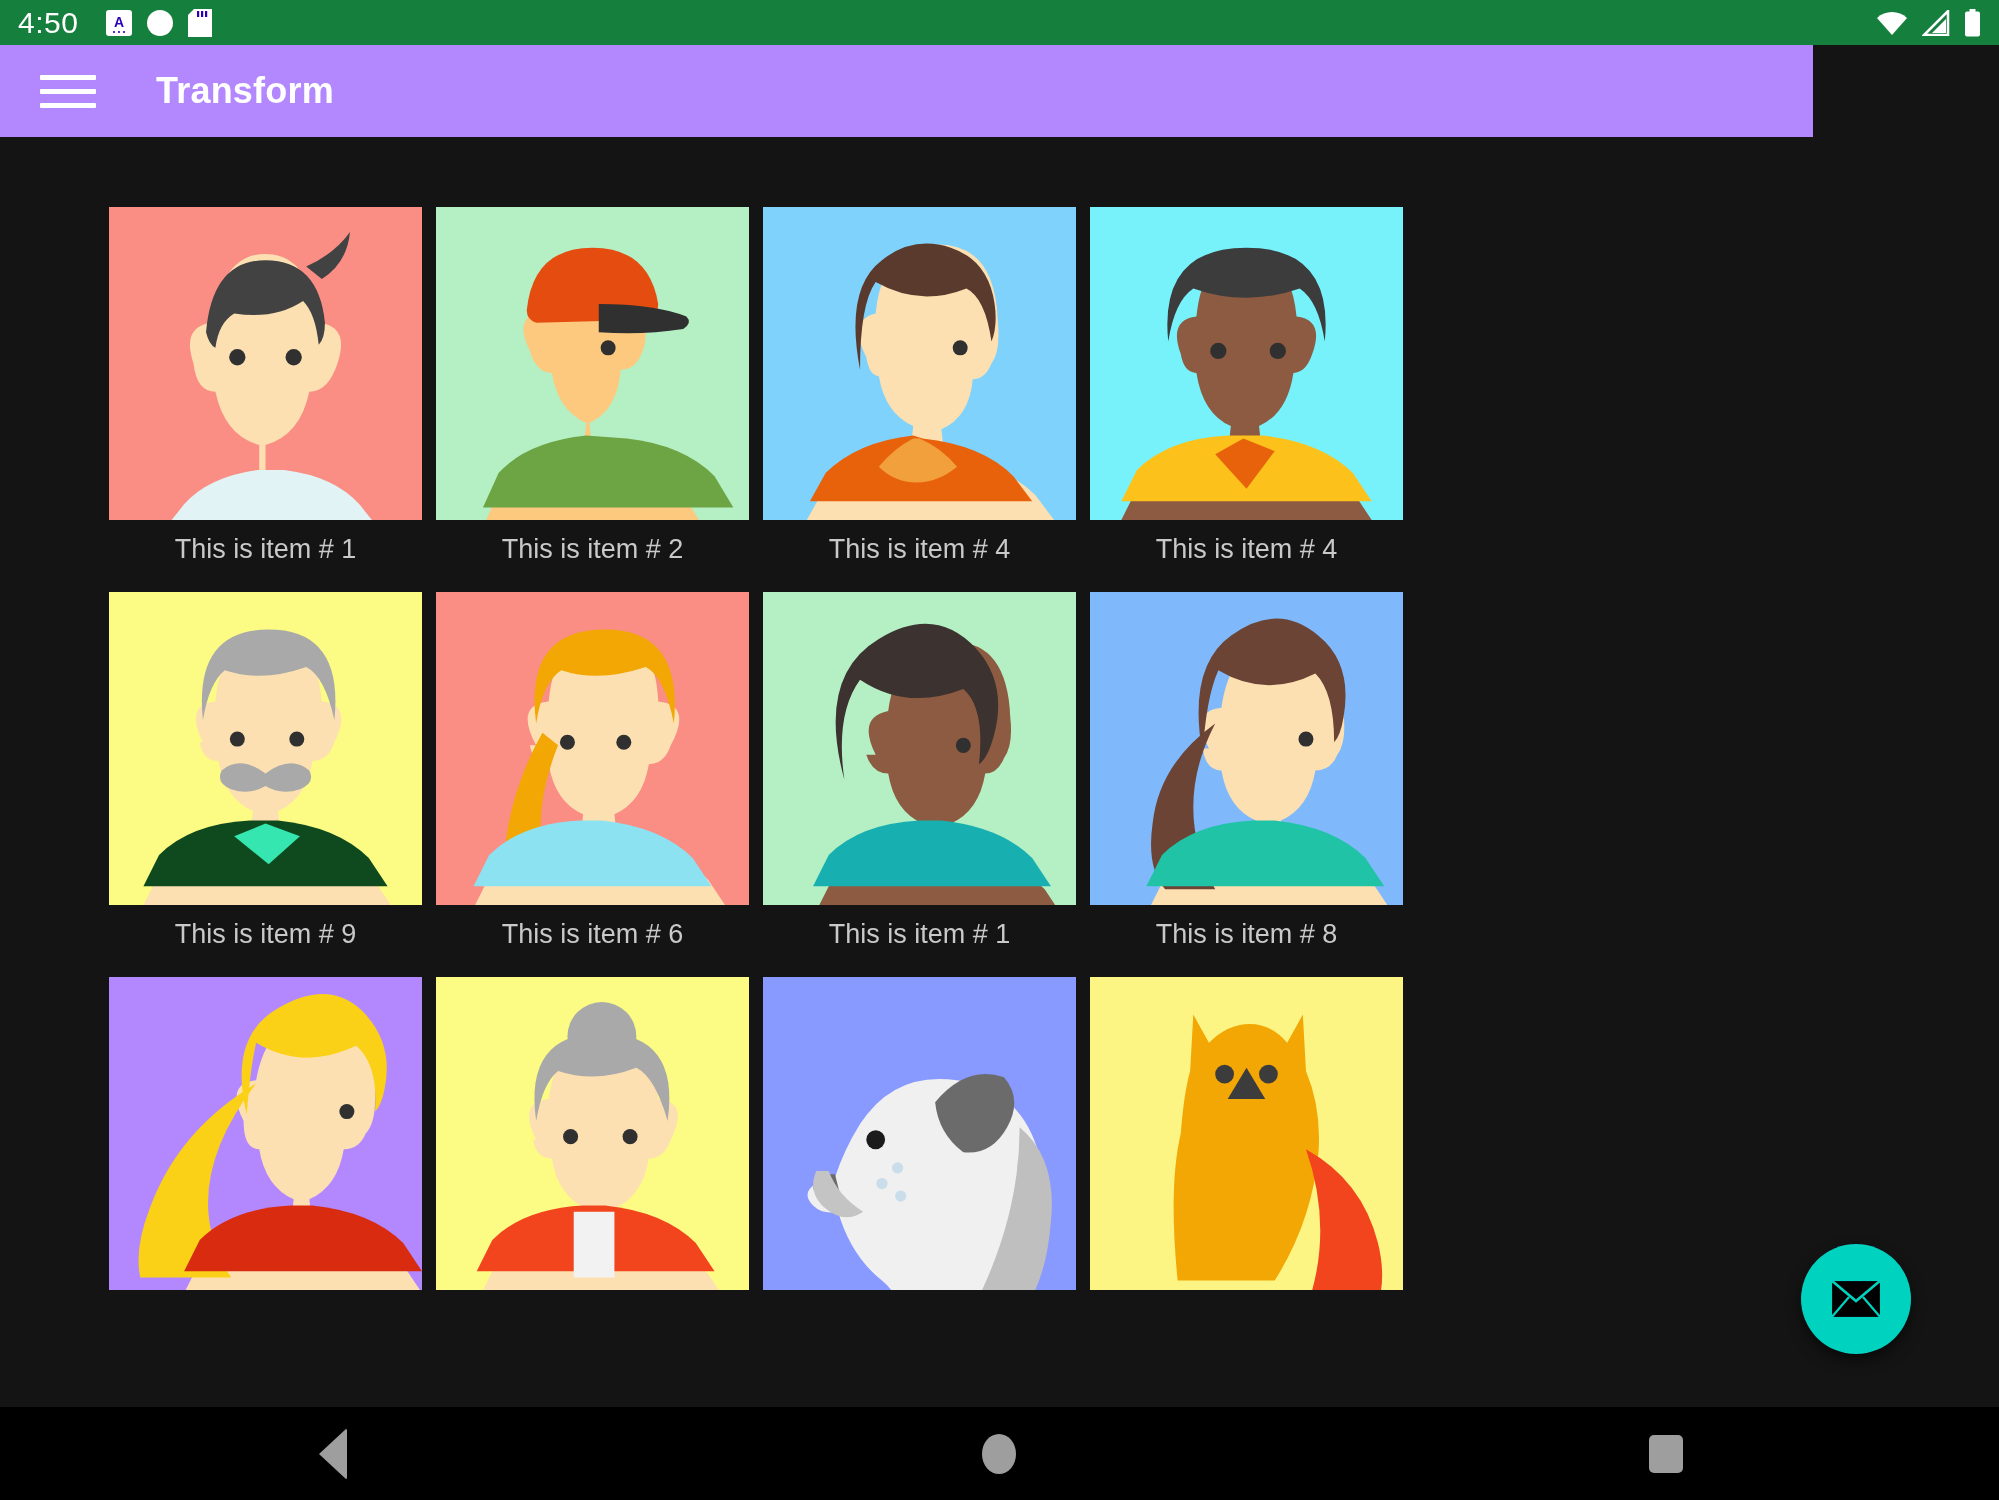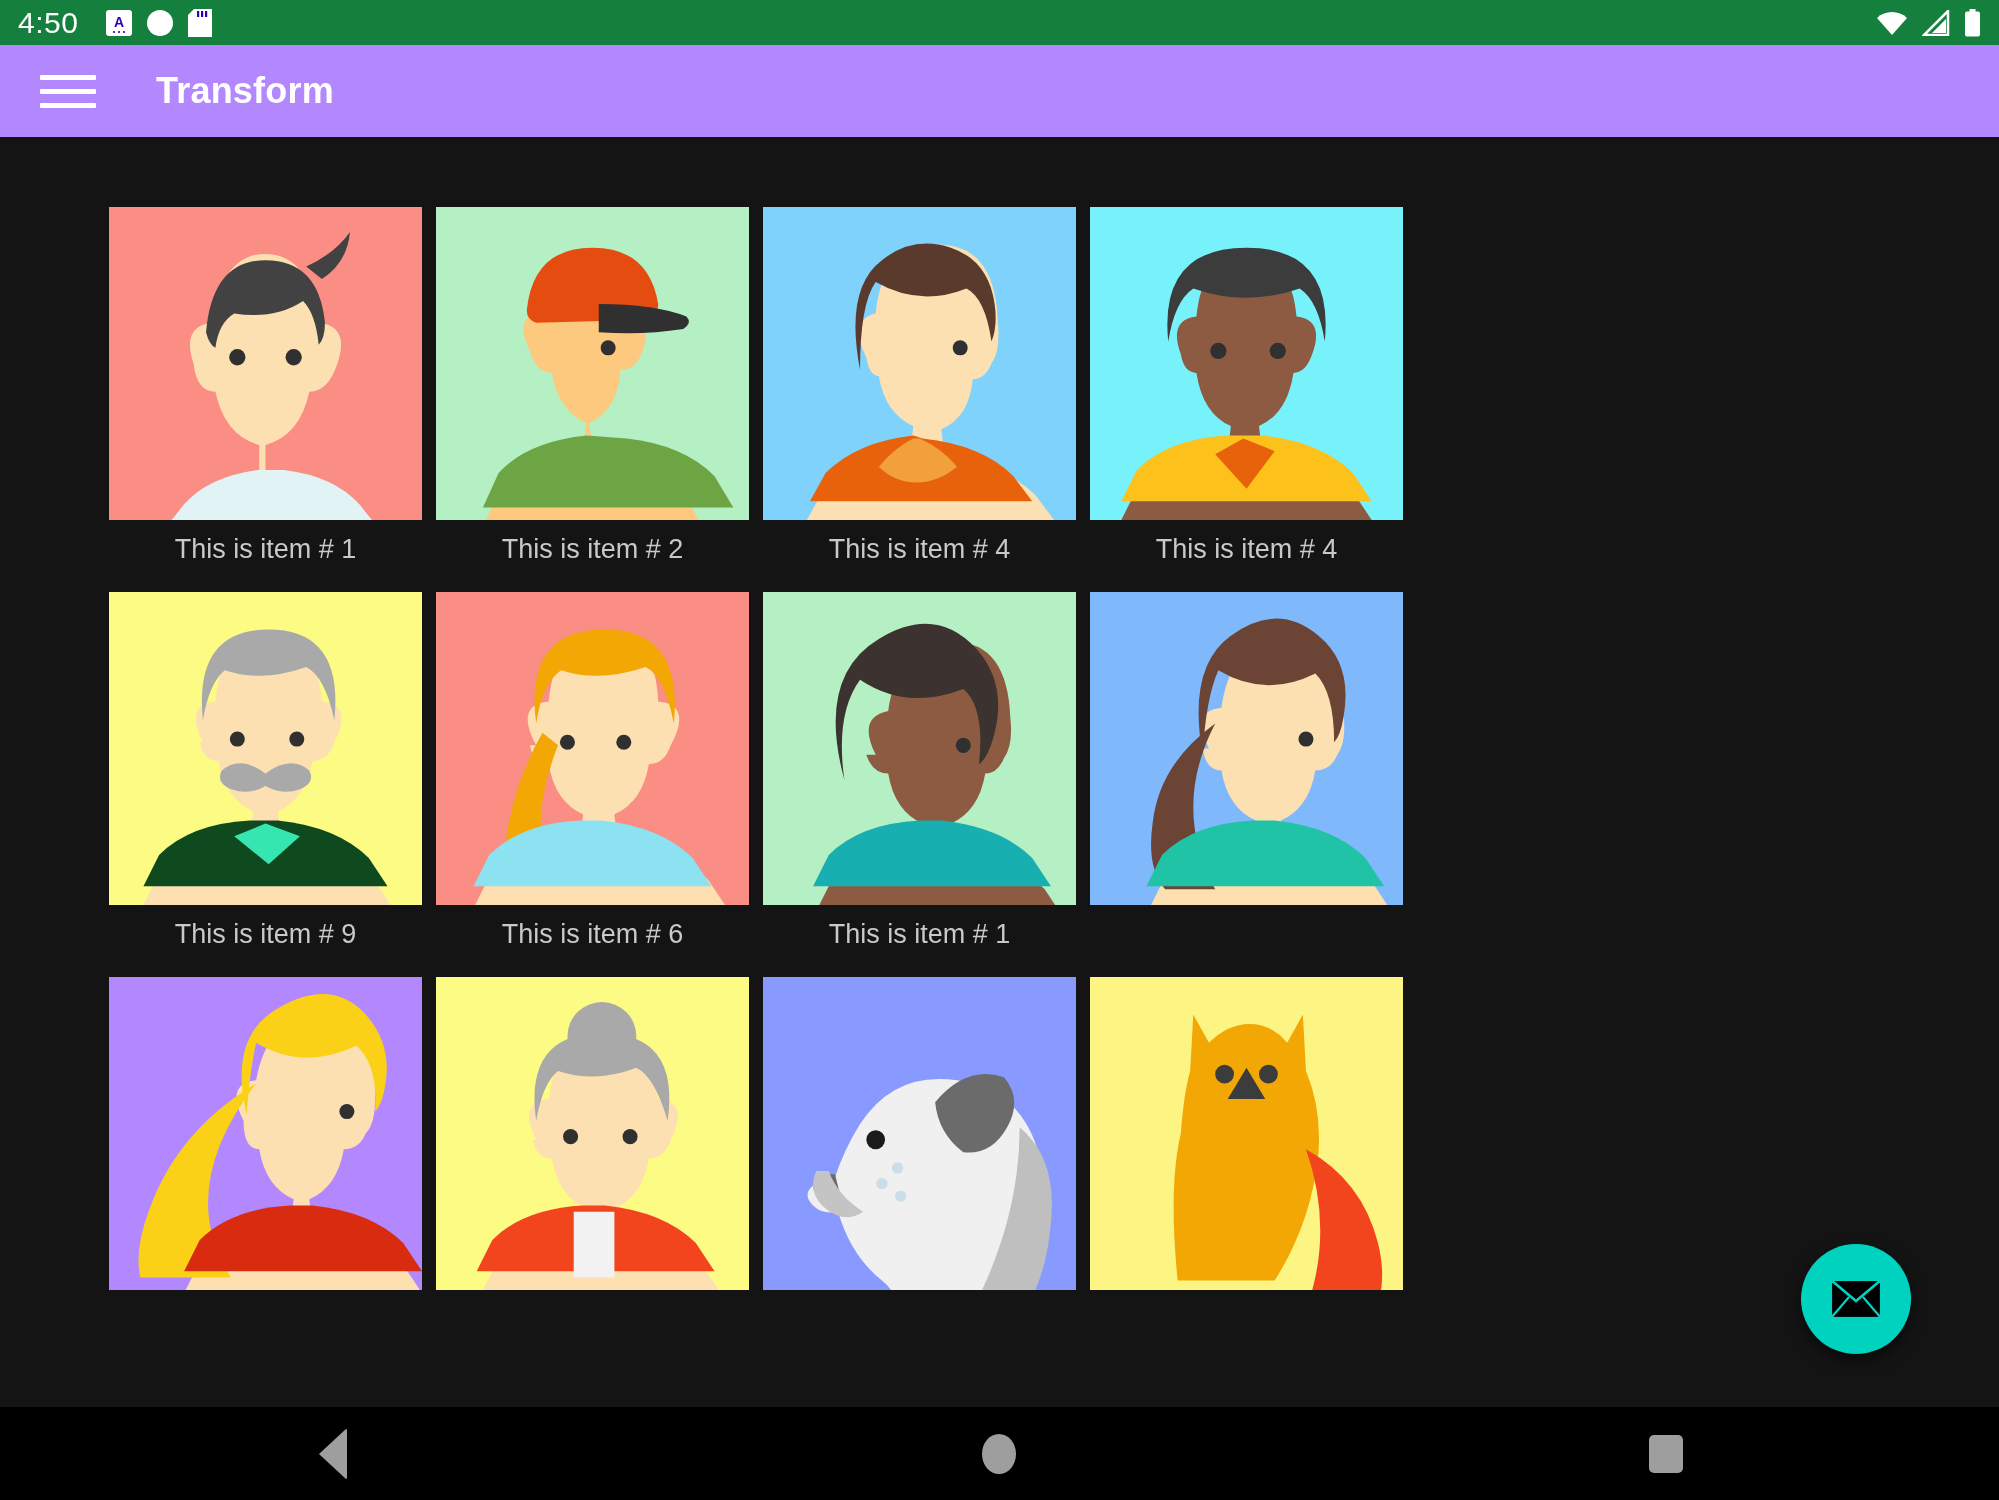--- a/index.html
+++ b/index.html
@@ -27,21 +27,21 @@
     color: #fff; font-size: 30px; letter-spacing: .5px;
     line-height: 45px; font-weight: 400;
   }
   .sb-left-icons { display: flex; align-items: center; gap: 14px; margin-left: 28px; }
   .sb-right { margin-left: auto; display: flex; align-items: center; gap: 14px; }
   .sb-icon { display: block; }
 
   
   .appbar {
     position: absolute; top: 45px; left: 0;
-    width: 1999px; height: 92px;
+    width: 1813px; height: 92px;
     background: #B388FF;
     display: flex; align-items: center;
   }
   .menu-btn {
     width: 56px; height: 46px;
     margin-left: 40px;
     display: flex; flex-direction: column; justify-content: center; gap: 9px;
     cursor: pointer;
   }
   .menu-btn span { display: block; height: 5px; background: #fff; border-radius: 1px; }
@@ -267,20 +267,21 @@
         <div class="thumb">
           <svg viewBox="0 0 100 100">
             <rect width="100" height="100" fill="#7FB9FB"></rect>
             <path d="M38 50 q-6 -12 4 -13 q3 -22 21 -22 q18 0 18 24 q1 9 -2 13 q-2 5 -7 5 q-2 12 -11 16 l1 9 q19 2 29 12 l6 9 H18 l5 -10 q10 -10 29 -11 l1 -9 q-9 -4 -11 -16 q-5 0 -6 -7 z" fill="#FCE0B2"></path>
             <path d="M36 52 q-5 -28 9 -38 q15 -11 28 0 q11 9 8 26 q-1 6 -3 8 q0 -16 -6 -22 q-16 8 -31 -1 q-4 9 -5 27 z" fill="#6B4436"></path>
             <path d="M40 42 q-18 13 -20 32 q-2 14 4 21 h16 q-14 -26 0 -53 z" fill="#6B4436"></path>
             <circle cx="69" cy="47" r="2.4" fill="#303030"></circle>
             <path d="M52 73 q-19 1 -29 11 l-5 10 H94 l-6 -9 q-10 -10 -29 -12 z" fill="#21C3A6"></path>
           </svg>
         </div>
+        <span class="cell-label">This is item # 8</span>
       </div>
 
       <div class="cell">
         <div class="thumb">
           <svg viewBox="0 0 100 100">
             <rect width="100" height="100" fill="#B388FF"></rect>
             <path d="M43 46 q-6 -12 4 -13 q4 -22 22 -20 q17 2 16 26 q0 8 -3 11 q-2 5 -7 5 q-2 12 -11 16 l1 9 q19 2 29 12 l6 9 H24 l5 -10 q10 -10 29 -11 l1 -9 q-9 -4 -11 -16 q-5 0 -5 -9 z" fill="#FCE0B2"></path>
             <path d="M44 44 q-6 -25 10 -34 q17 -10 28 2 q9 10 6 24 q-1 5 -3 7 q1 -15 -6 -21 q-17 8 -32 -1 q-2 9 -3 23 z" fill="#FBD117"></path>
             <path d="M47 34 q-25 15 -34 40 q-5 13 -3 22 h29 q-18 -28 8 -62 z" fill="#FBD117"></path>
             <circle cx="76" cy="43" r="2.4" fill="#303030"></circle>

